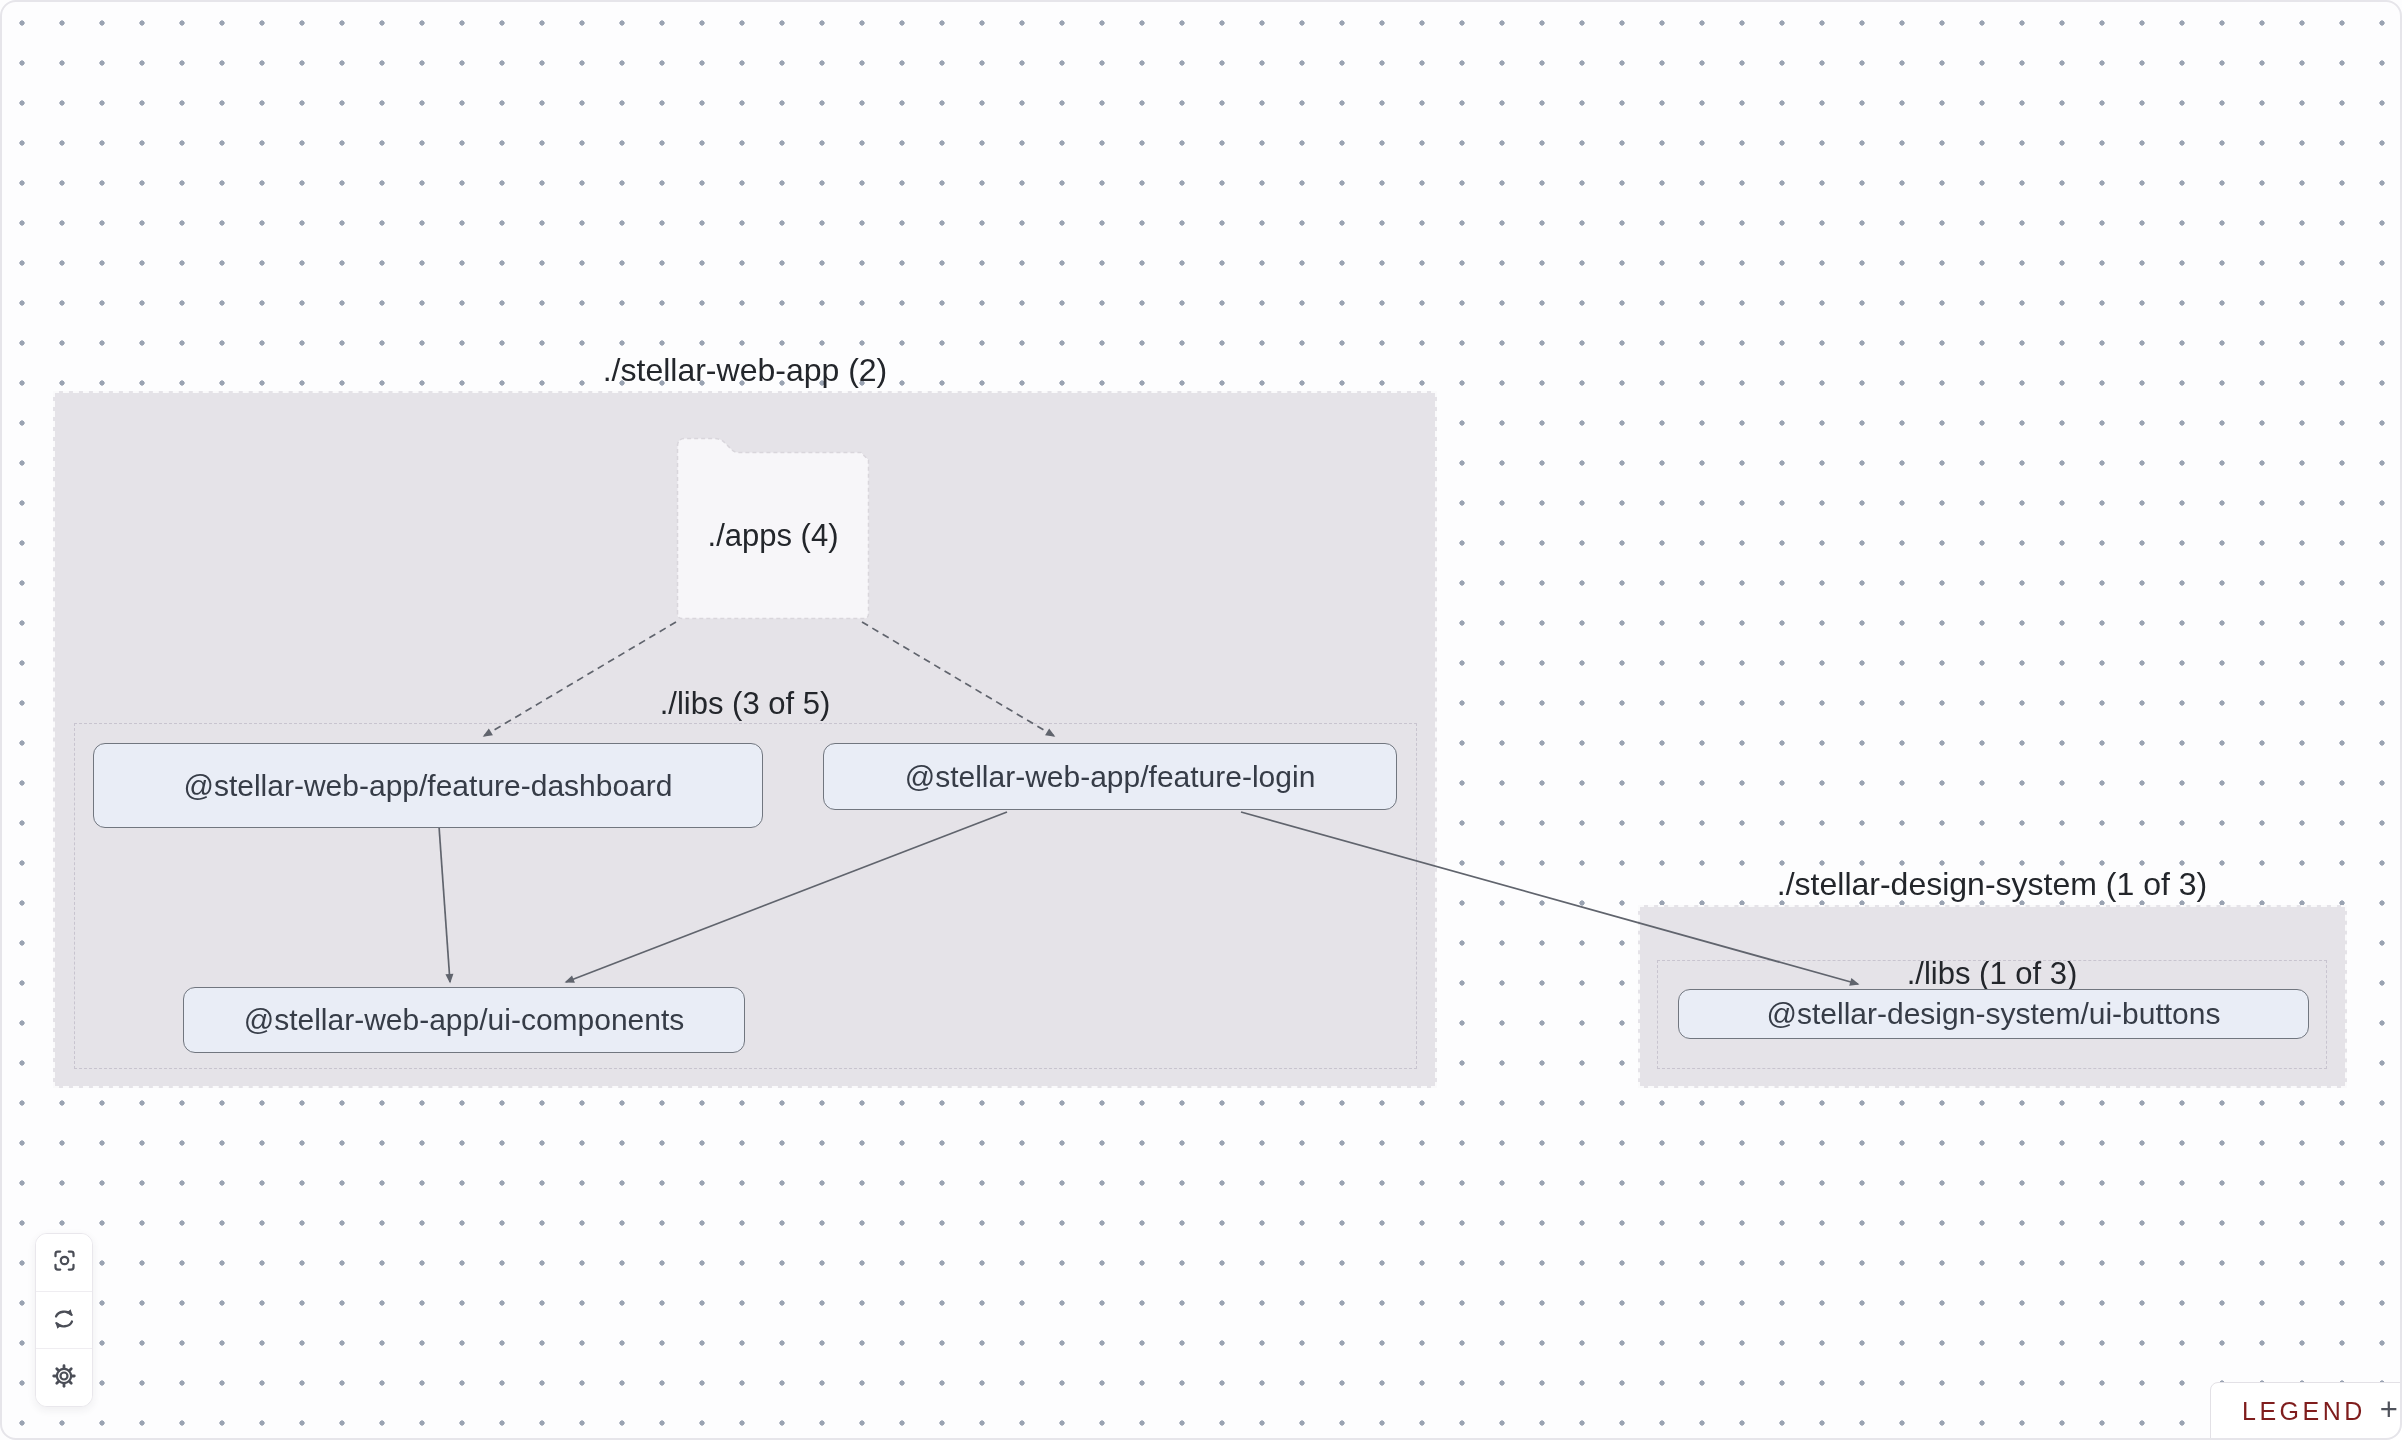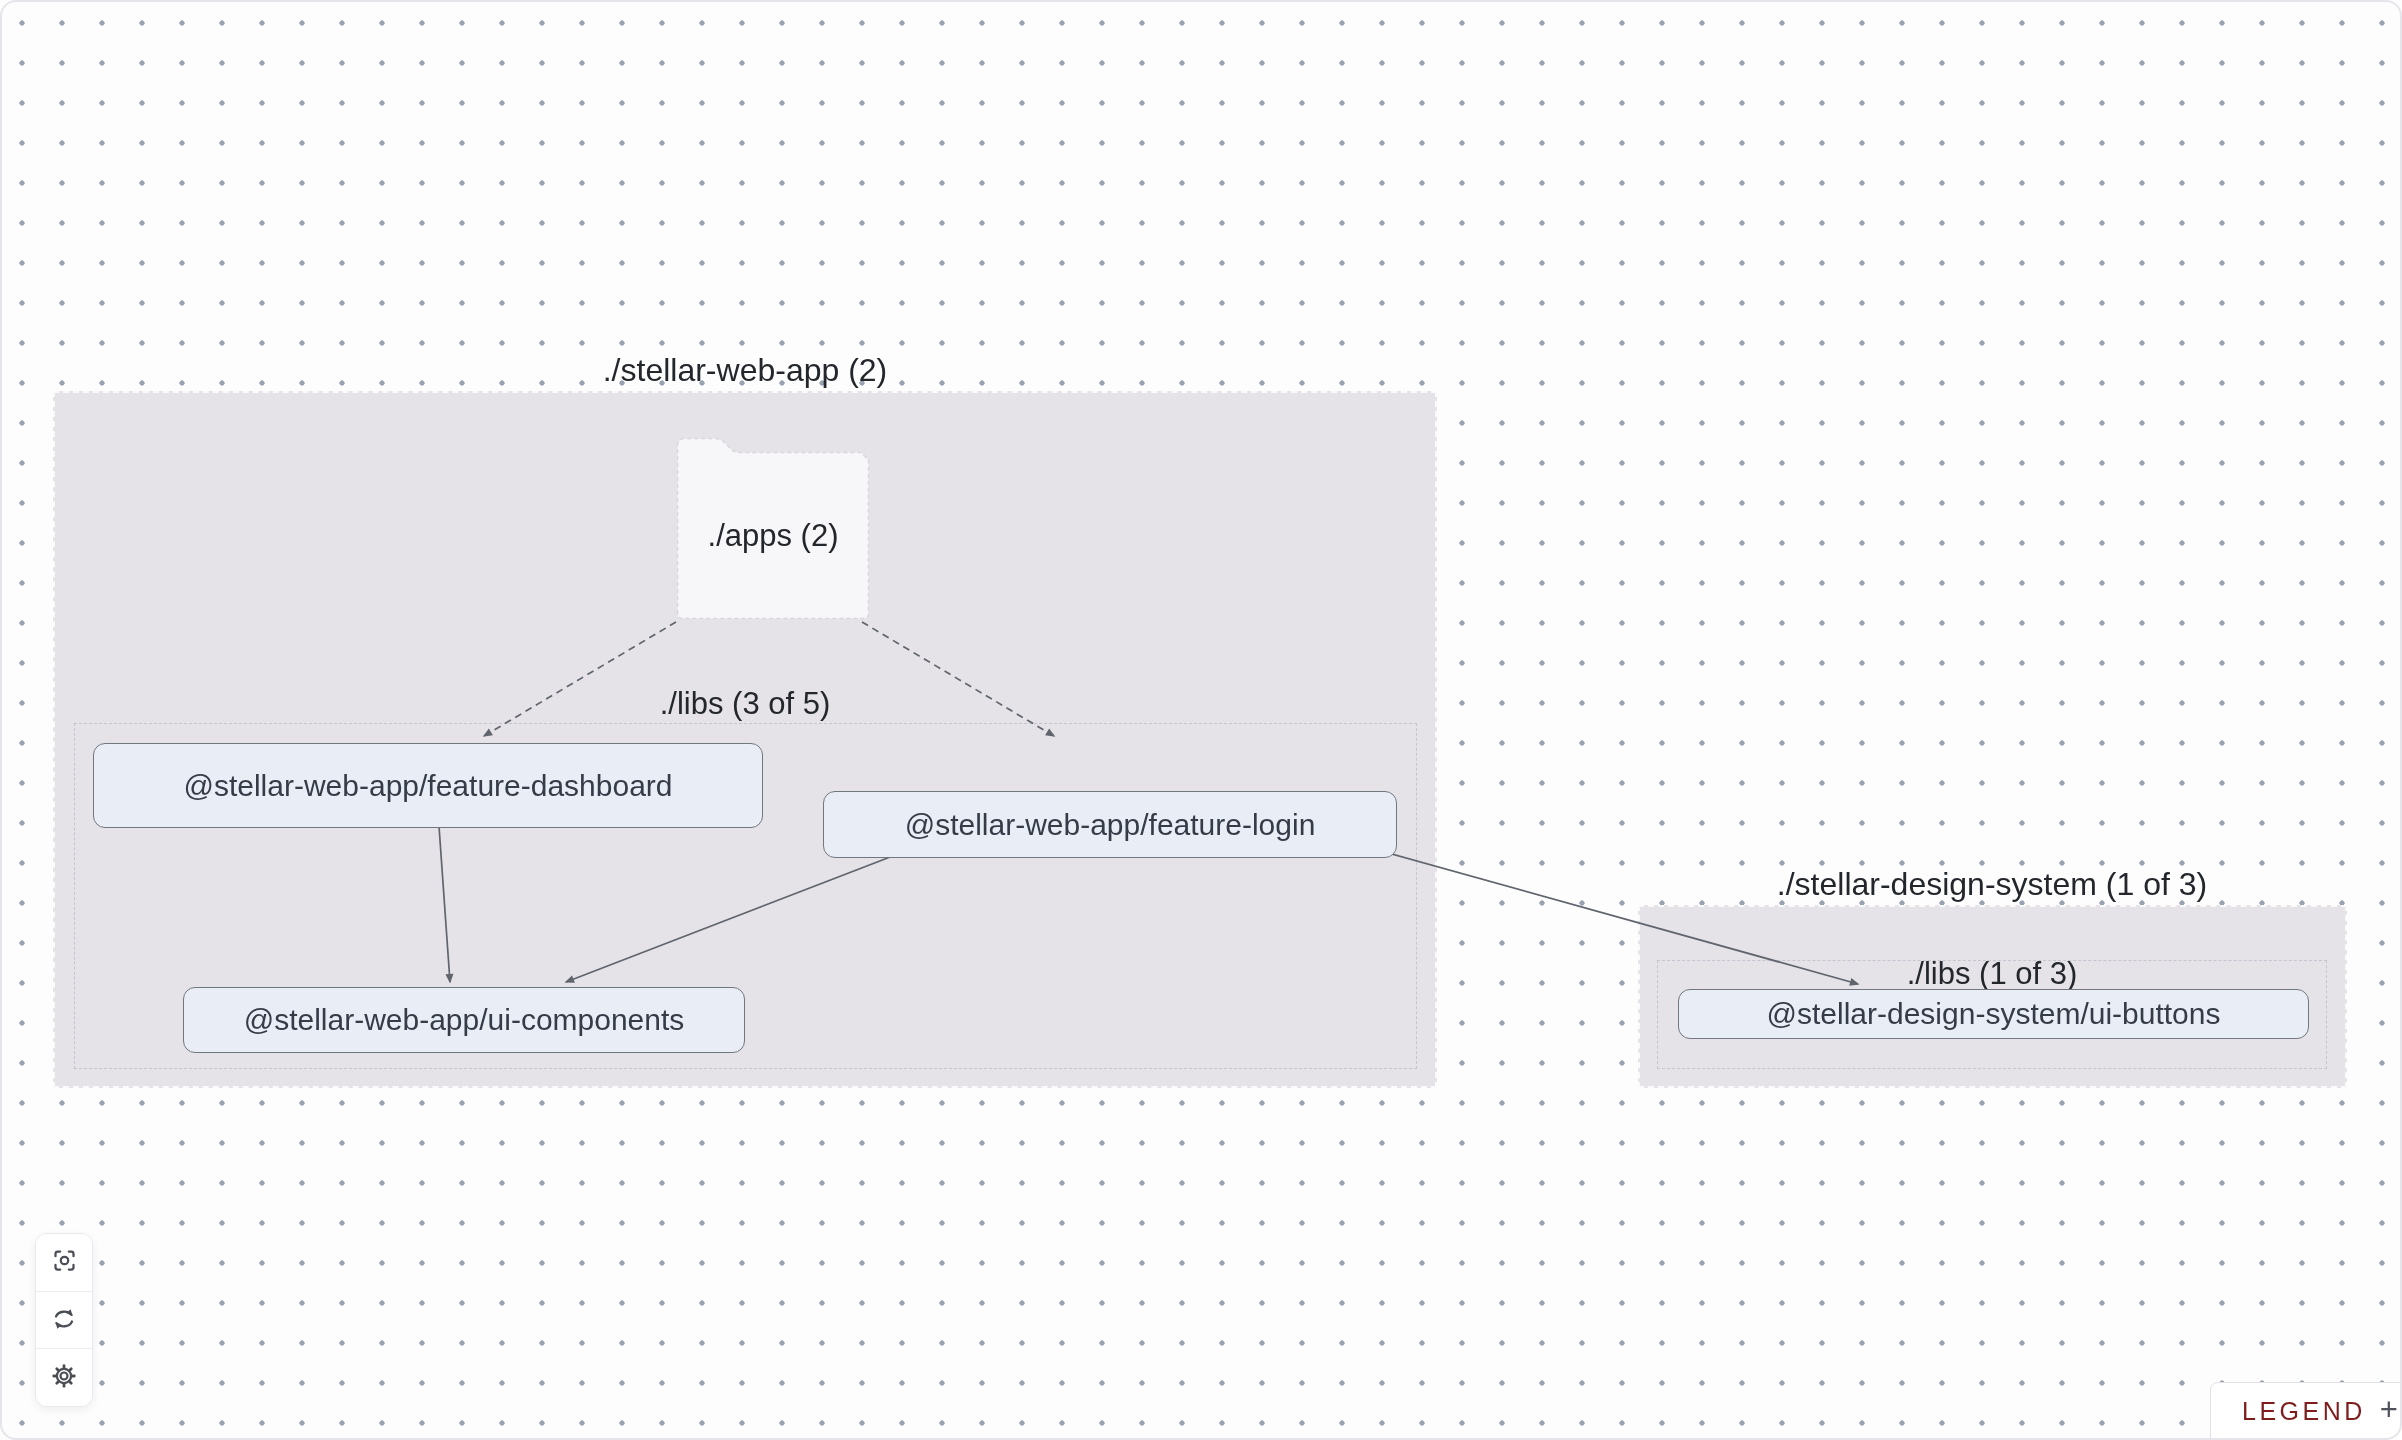--- a/index.html
+++ b/index.html
@@ -124,32 +124,32 @@
       <line x1="438" y1="812" x2="450" y2="982" marker-end="url(#arrow)"></line>
       <line x1="1007" y1="812" x2="566" y2="982" marker-end="url(#arrow)"></line>
       <line x1="1241" y1="812" x2="1858" y2="984" marker-end="url(#arrow)"></line>
     </g>
   </svg>
 
   <div class="folder-node">
     <svg width="194" height="183" viewBox="0 0 194 183">
       <path d="M1.5 177 L1.5 9 Q1.5 1.5 9 1.5 L38 1.5 Q45 1.5 48.5 5.5 L56 13 Q58.5 15.5 62.5 15.5 L185 15.5 L192.5 23 L192.5 177 Q192.5 181.5 188 181.5 L6 181.5 Q1.5 181.5 1.5 177 Z" fill="#f7f6f9" stroke="#d9d6dc" stroke-width="1.5" stroke-dasharray="4 3"></path>
     </svg>
-    <div class="folder-label">./apps (2)</div>
+    <div class="folder-label">./apps (4)</div>
   </div>
 
   <div class="cluster-label" style="left:745px; top:352px;">./stellar-web-app (2)</div>
   <div class="cluster-label subcluster-label" style="left:745px; top:686px;">./libs (3 of 5)</div>
   <div class="cluster-label" style="left:1992px; top:866px;">./stellar-design-system (1 of 3)</div>
   <div class="cluster-label subcluster-label" style="left:1992px; top:956px;">./libs (1 of 3)</div>
 
   <div class="node" style="left:93px; top:743px; width:670px; height:85px;">
     <span>@stellar-web-app/feature-dashboard</span>
   </div>
-  <div class="node" style="left:823px; top:743px; width:574px; height:67px;margin-top:48px;">
+  <div class="node" style="left:823px; top:743px; width:574px; height:67px;">
     <span>@stellar-web-app/feature-login</span>
   </div>
   <div class="node" style="left:151px; top:987px; width:562px; height:66px;margin-left:32px;">
     <span>@stellar-web-app/ui-components</span>
   </div>
   <div class="node" style="left:1678px; top:989px; width:631px; height:50px;">
     <span>@stellar-design-system/ui-buttons</span>
   </div>
 
   <div class="controls">

